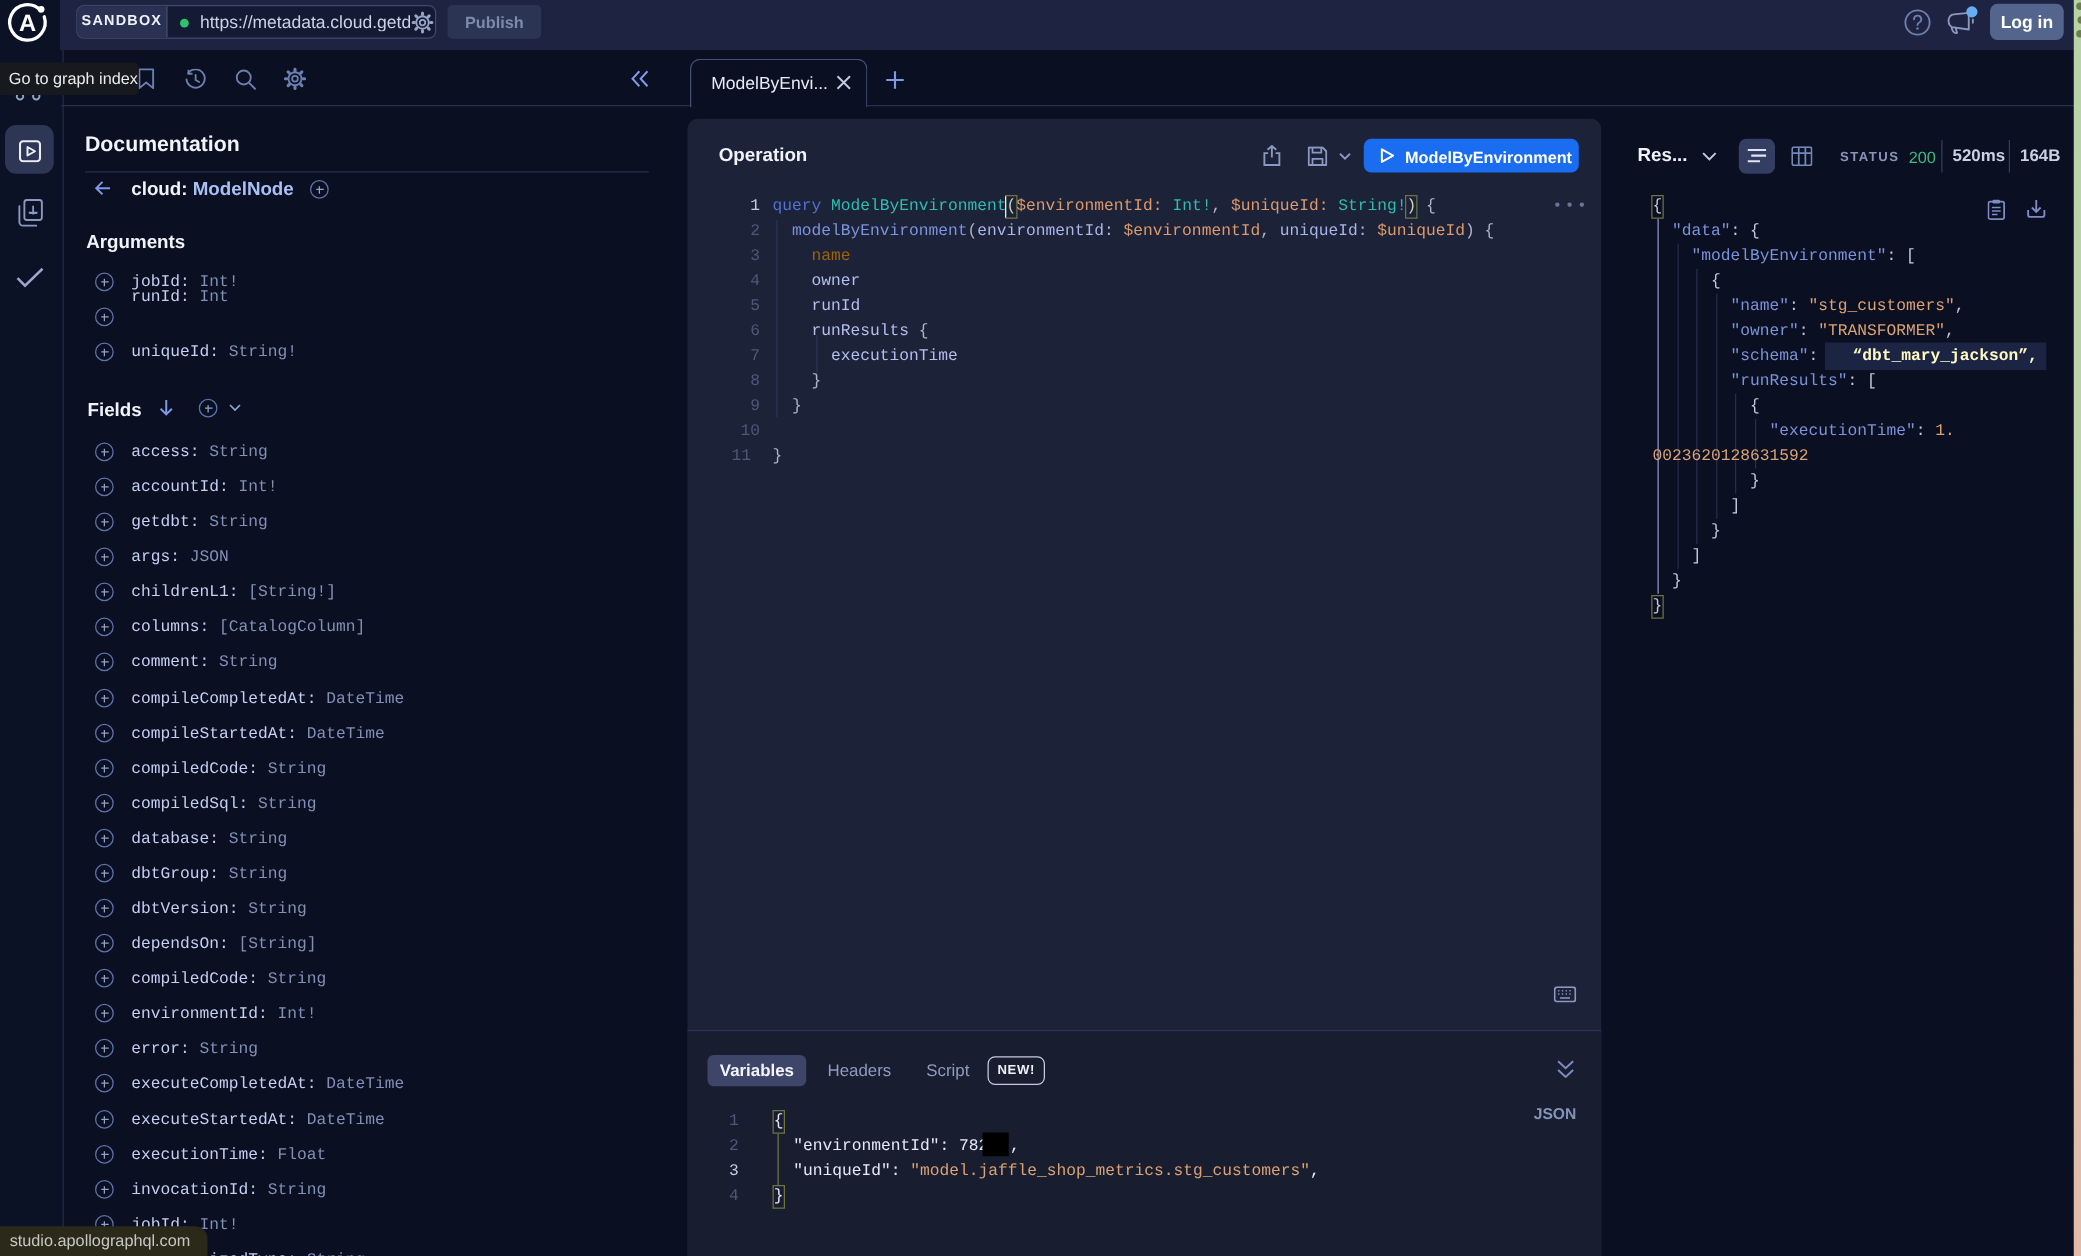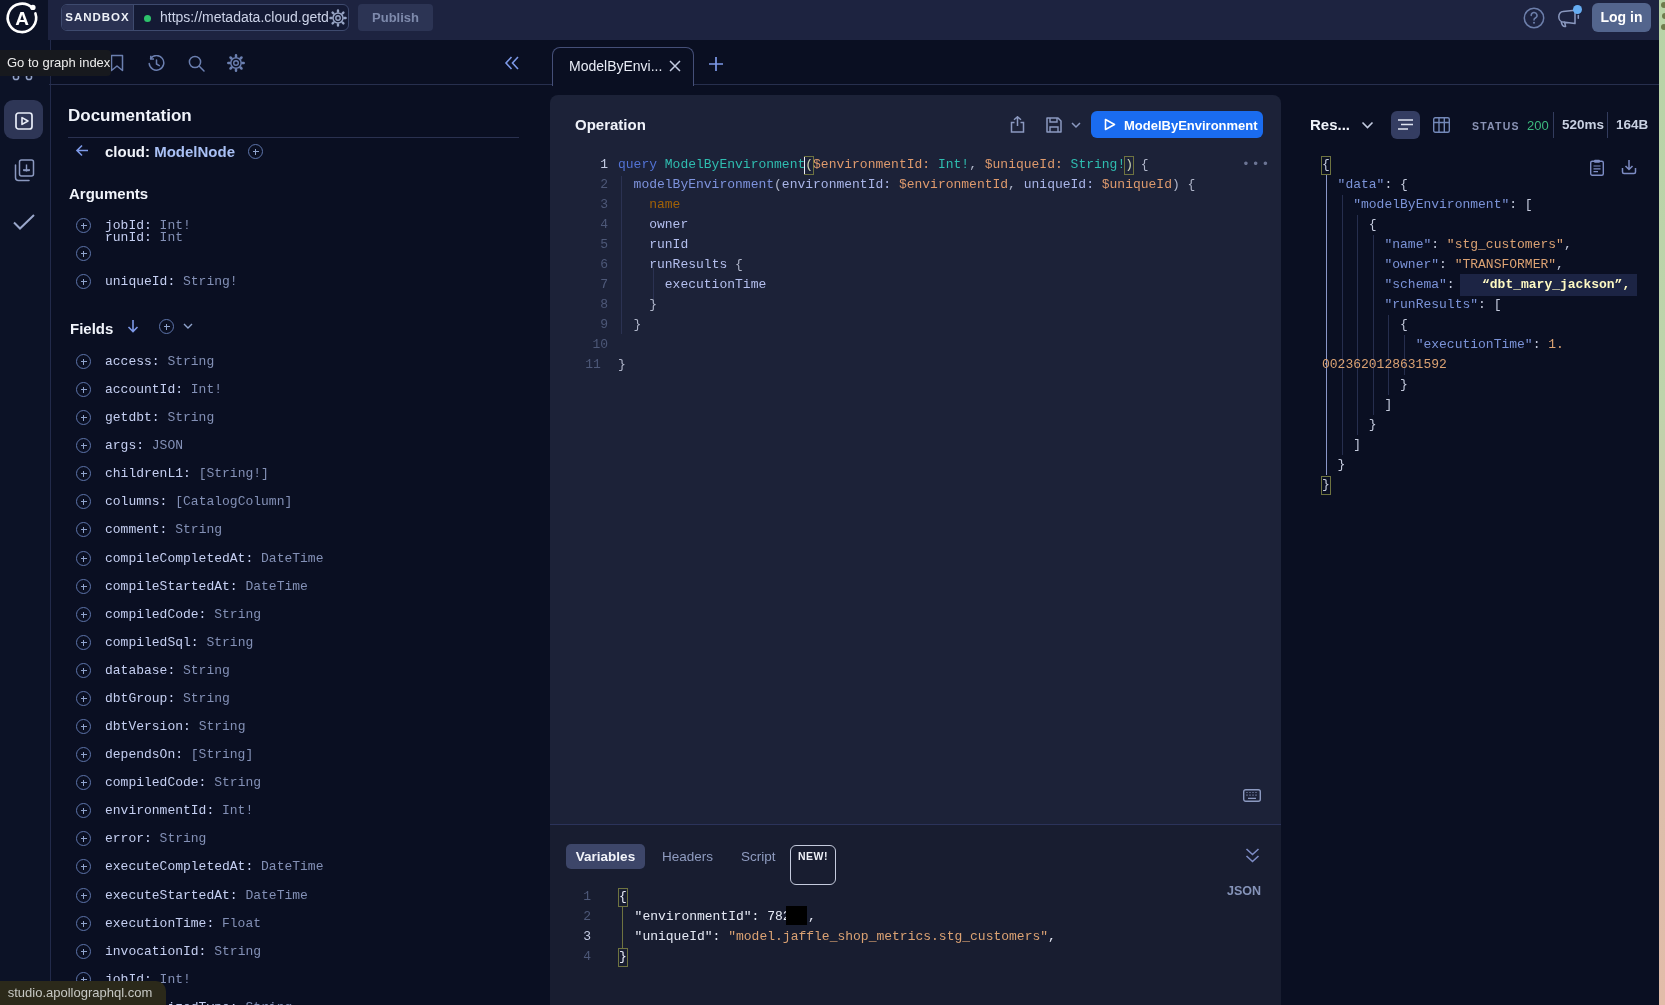--- a/index.html
+++ b/index.html
@@ -273,21 +273,21 @@
 <div class="abs" style="left:1243px;top:789px;width:18px;height:13px">
     <svg width="18" height="13" viewBox="0 0 18 13">
       <rect x=".7" y=".7" width="16.6" height="11.6" rx="2" fill="none" stroke="#8b99c0" stroke-width="1.4"></rect>
       <path d="M3.5 3.5h1M6.5 3.5h1M9.5 3.5h1M12.5 3.5h1M3.5 6.2h1M6.5 6.2h1M9.5 6.2h1M12.5 6.2h1M5 9.3h8" stroke="#8b99c0" stroke-width="1.2"></path>
     </svg>
   </div>
 
 <div class="abs" style="left:566px;top:844px;width:79px;height:25px;background:#3d4669;border-radius:5px;color:#f2f4fa;font-size:13.5px;font-weight:bold;text-align:center;line-height:25px">Variables</div>
 <div class="abs" style="left:662px;top:849px;color:#8f9cc0;font-size:13.5px">Headers</div>
 <div class="abs" style="left:741px;top:849px;color:#8f9cc0;font-size:13.5px">Script</div>
-<div class="abs" style="left:790px;top:845px;height:40px;border:1px solid #c5cbdd;border-radius:6px;color:#eef0f6;font-size:10.5px;font-weight:bold;line-height:21px;padding:0 7px;letter-spacing:.5px">NEW!</div>
+<div class="abs" style="left:790px;top:845px;height:23px;border:1px solid #c5cbdd;border-radius:6px;color:#eef0f6;font-size:10.5px;font-weight:bold;line-height:21px;padding:0 7px;letter-spacing:.5px">NEW!</div>
 <div class="abs" style="left:1245px;top:847px;width:15px;height:17px">
     <svg width="15" height="17" viewBox="0 0 15 17">
       <path d="M1.5 2l6 5.5L13.5 2M1.5 9l6 5.5L13.5 9" fill="none" stroke="#7d8cc4" stroke-width="1.6"></path>
     </svg>
   </div>
 <div class="abs" style="left:1227px;top:884px;color:#8593b8;font-size:12.5px;font-weight:bold">JSON</div>
 <div class="abs mono" style="left:561px;top:887px;width:30px;text-align:right;color:#4d5878">1</div>
 <div class="abs mono" style="left:561px;top:907px;width:30px;text-align:right;color:#4d5878">2</div>
 <div class="abs mono" style="left:561px;top:927px;width:30px;text-align:right;color:#c4cce4">3</div>
 <div class="abs mono" style="left:561px;top:947px;width:30px;text-align:right;color:#4d5878">4</div>

